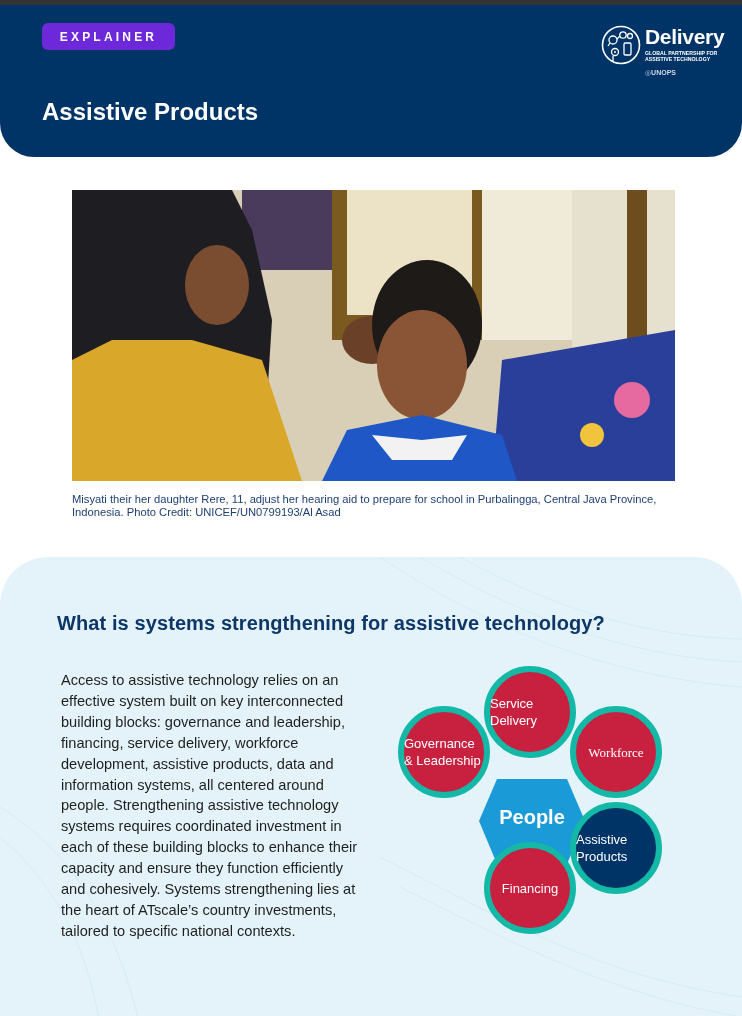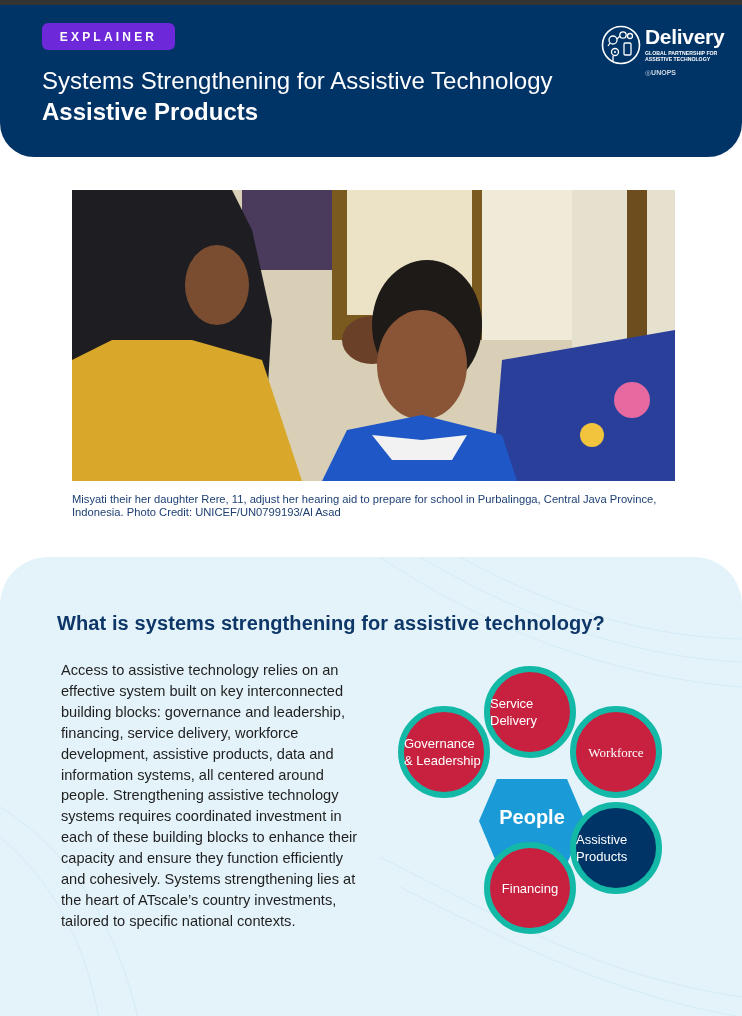--- a/index.html
+++ b/index.html
@@ -50,21 +50,21 @@
     background: #e4f3fa;
     border-radius: 48px 48px 0 0;
     overflow: hidden;
   }
   .panel-waves { position: absolute; left: 0; top: 0; width: 100%; height: 100%; }
   .section-title {
     position: absolute; left: 57px; top: 55px;
     color: #0e3768; font-size: 20px; font-weight: bold; letter-spacing: 0.1px;
   }
   .body-text {
-    position: absolute; left: 61px; top: 103px; width: 300px;
+    position: absolute; left: 61px; top: 113px; width: 300px;
     color: #1f1f1f; font-size: 14.6px; line-height: 20.9px;
   }
 
   .diagram { position: absolute; left: 390px; top: 100px; width: 290px; height: 290px; }
   .node {
     position: absolute; width: 92px; height: 92px; border-radius: 50%;
     background: #c8203f; border: 6px solid #14b8a6;
     color: #ffffff; font-size: 13px; line-height: 17px; text-align: left;
     display: flex; align-items: center; justify-content: center;
   }
@@ -82,21 +82,20 @@
     color: #444444; font-style: italic; font-size: 12px; line-height: 15px;
   }
 </style>
 </head>
 <body>
 
 <div class="topbar"></div>
 
 <header class="header">
   <div class="badge">EXPLAINER</div>
-  <h1 class="title-1">Systems Strengthening for Assistive Technology</h1>
   <h2 class="title-2">Assistive Products</h2>
 
   <div class="logo">
     <svg class="logo-mark" viewBox="0 0 40 40">
       <circle cx="20" cy="20" r="18.5" fill="none" stroke="#fff" stroke-width="1.6"></circle>
       <circle cx="12" cy="15" r="4" fill="none" stroke="#fff" stroke-width="1.3"></circle>
       <line x1="9" y1="18" x2="7" y2="21" stroke="#fff" stroke-width="1.3"></line>
       <circle cx="22" cy="10" r="3.2" fill="none" stroke="#fff" stroke-width="1.3"></circle>
       <circle cx="29" cy="11" r="2.5" fill="none" stroke="#fff" stroke-width="1.3"></circle>
       <line x1="16" y1="14" x2="19" y2="11" stroke="#fff" stroke-width="1.3"></line>

